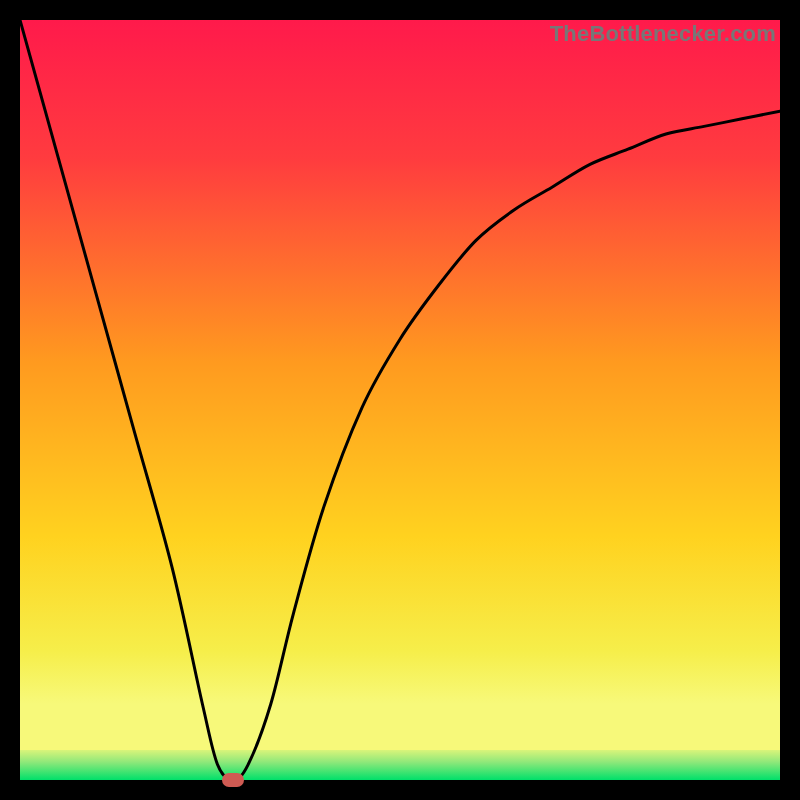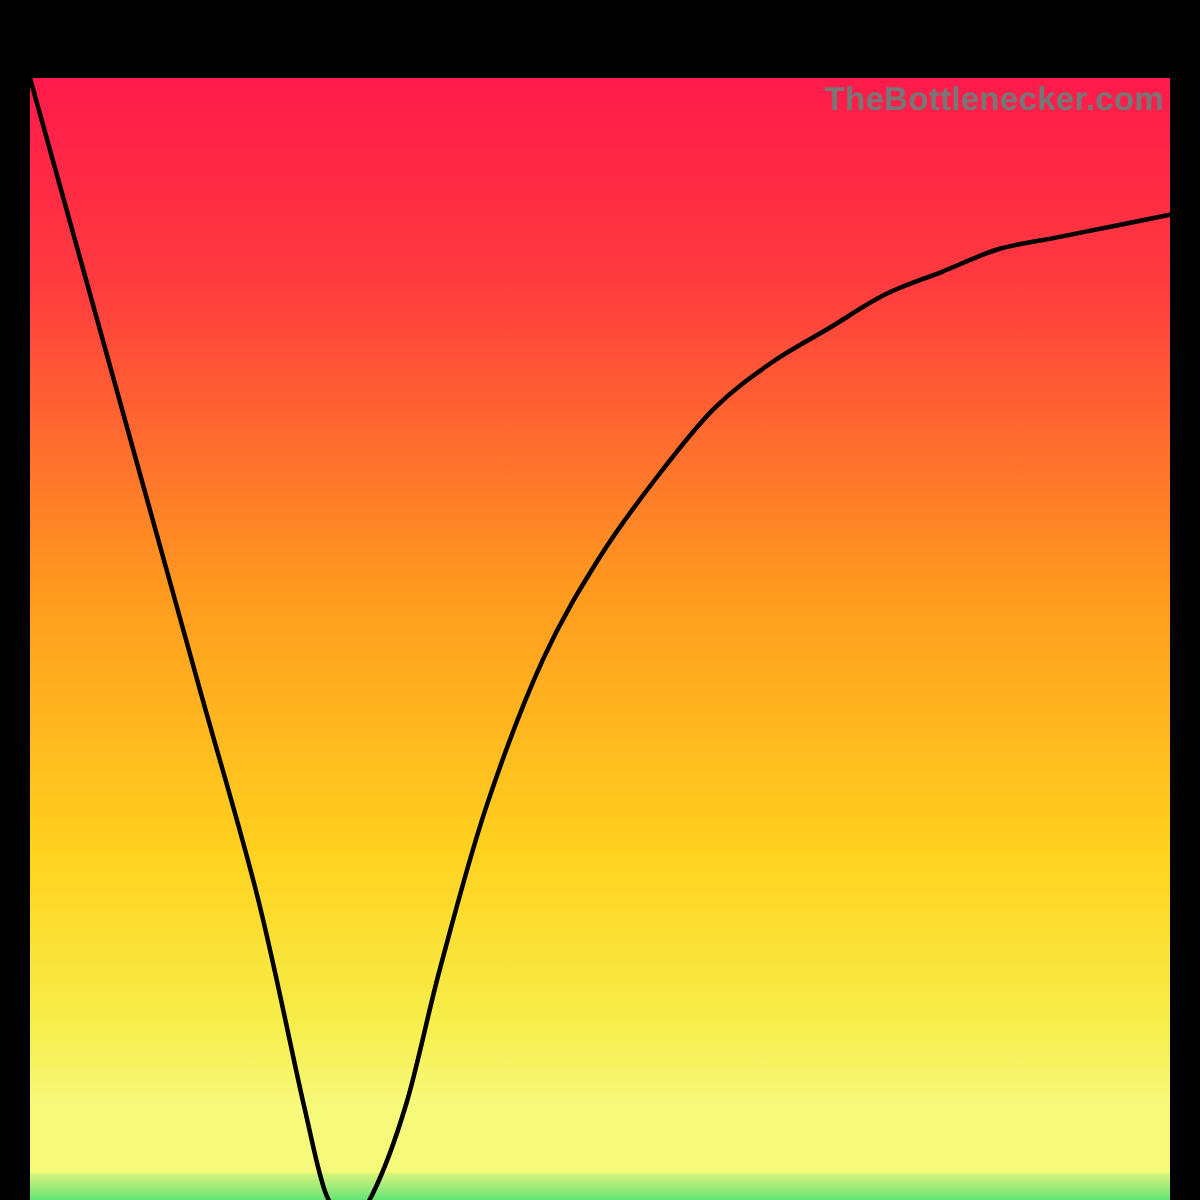--- a/index.html
+++ b/index.html
@@ -11,21 +11,20 @@
     overflow: hidden;
     font-family: Arial, Helvetica, sans-serif;
   }
   .frame {
     position: absolute;
     left: 20px;
     top: 20px;
     width: 760px;
     height: 537px;
     background: #000;
-    margin-top: 32px;
   }
   .plot-area {
     position: absolute;
     left: 0;
     top: 0;
     width: 760px;
     height: 760px;
   }
   .attribution {
     position: absolute;

